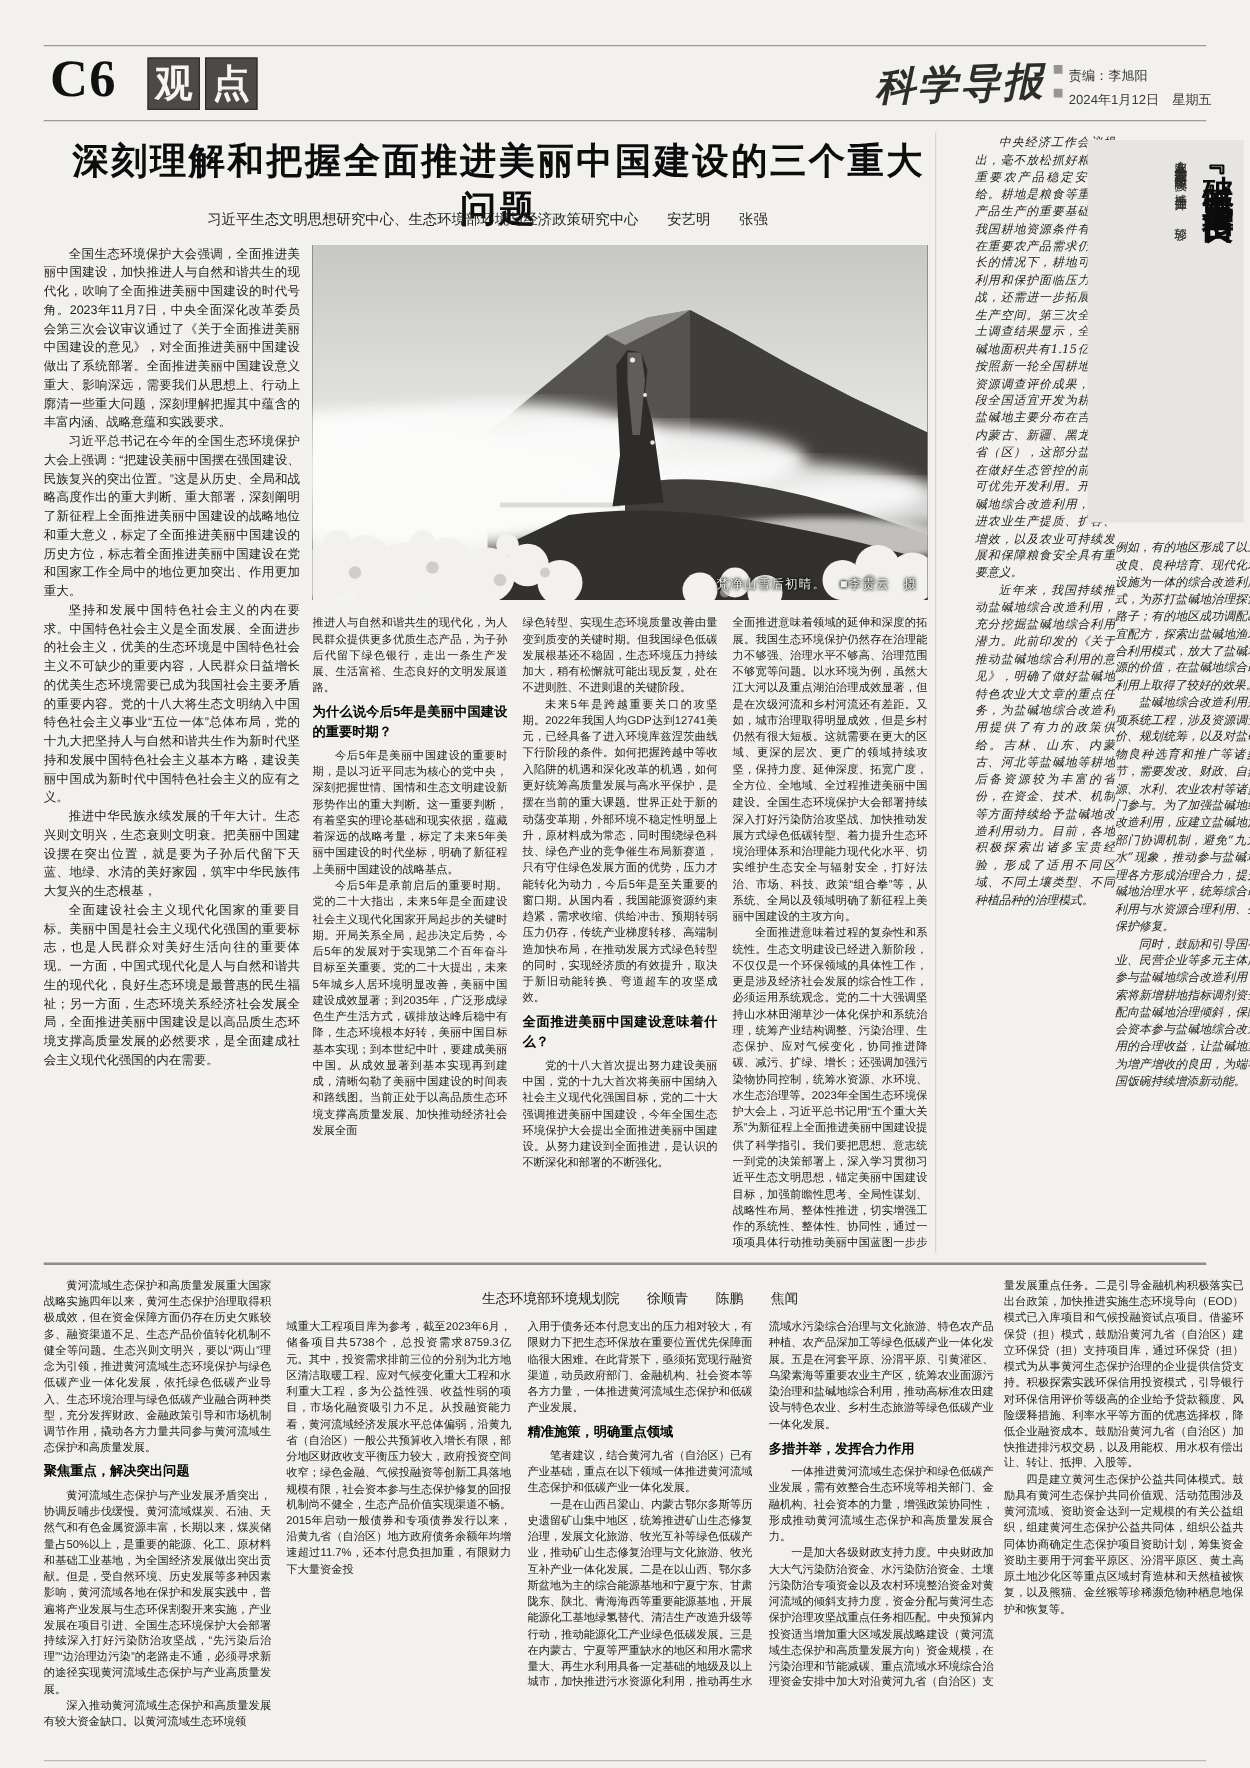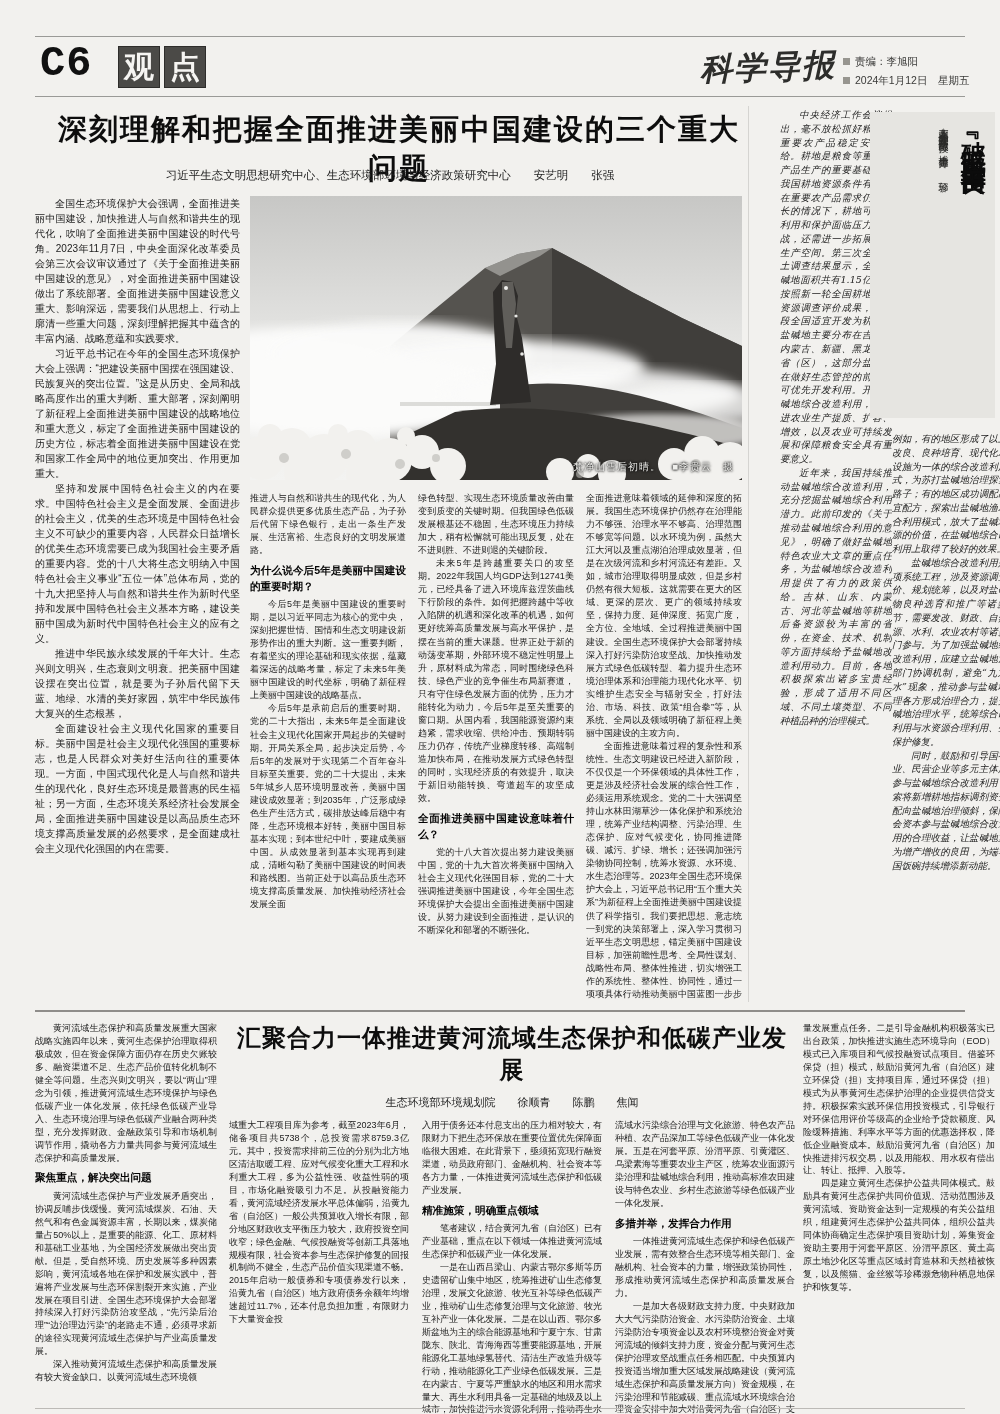--- a/index.html
+++ b/index.html
@@ -2,30 +2,30 @@
 <html><head>
 <meta charset="utf-8">
 <style>
   html,body{margin:0;padding:0;}
   body{width:1000px;height:1414px;position:relative;overflow:hidden;
        background:#f2f1ee;color:#1c1c1c;
        font-family:"Liberation Sans","DejaVu Sans",sans-serif;}
   .abs{position:absolute;}
   .rule{position:absolute;background:#9a9a97;height:1px;}
   
-  .pageno{left:40px;top:40px;font-family:Liberation Mono, monospace;
+  .pageno{left:40px;top:40px;font-family:Liberation Serif, serif;
           font-size:42px;font-weight:700;letter-spacing:1px;color:#111;}
   .secboxes{left:118px;top:46px;display:flex;gap:4px;}
   .secbox{width:40px;height:40px;background:#4b4a47;color:#f6f5f2;border:1px solid #2e2d2b;
           font-size:30px;font-weight:700;display:flex;align-items:center;justify-content:center;}
   .masthead{left:700px;top:46px;font-family:"DejaVu Serif","Liberation Serif",serif;
             font-style:italic;font-weight:700;font-size:32px;color:#2d2d2b;
             transform:rotate(-2deg);letter-spacing:2px;}
   .hinfo{left:843px;top:52px;font-size:10.5px;color:#3a3a38;line-height:1.8;}
-  .hinfo .row{display:flex;align-items:center;gap:5px;white-space:nowrap;}
+  .hinfo .row{display:flex;align-items:flex-start;gap:5px;white-space:nowrap;}
   .sq{width:7px;height:7px;background:#97958f;display:inline-block;flex:0 0 auto;}
   
   .headline{left:44px;top:110px;width:710px;text-align:center;font-size:29px;font-weight:800;
             letter-spacing:2px;color:#0d0d0d;line-height:1.35;}
   .byline{left:35px;top:168px;width:710px;text-align:center;font-size:11.5px;color:#222;}
   .col{position:absolute;overflow:hidden;text-align:justify;}
   .para{margin:0;text-indent:2em;}
   .para.cont{text-indent:0;}
   .subhead{font-weight:700;margin:6px 0 4px;font-size:1.18em;line-height:1.45;color:#050505;}
   .c-main{font-size:10px;line-height:1.5;}
@@ -197,21 +197,20 @@
   </div>
 
 <div class="b-rule"></div>
 <div id="b-col1" class="col c-bot">
     <p class="para">黄河流域生态保护和高质量发展重大国家战略实施四年以来，黄河生态保护治理取得积极成效，但在资金保障方面仍存在历史欠账较多、融资渠道不足、生态产品价值转化机制不健全等问题。生态兴则文明兴，要以“两山”理念为引领，推进黄河流域生态环境保护与绿色低碳产业一体化发展，依托绿色低碳产业导入、生态环境治理与绿色低碳产业融合两种类型，充分发挥财政、金融政策引导和市场机制调节作用，撬动各方力量共同参与黄河流域生态保护和高质量发展。</p>
     <div class="subhead">聚焦重点，解决突出问题</div>
     <p class="para">黄河流域生态保护与产业发展矛盾突出，协调反哺步伐缓慢。黄河流域煤炭、石油、天然气和有色金属资源丰富，长期以来，煤炭储量占50%以上，是重要的能源、化工、原材料和基础工业基地，为全国经济发展做出突出贡献。但是，受自然环境、历史发展等多种因素影响，黄河流域各地在保护和发展实践中，普遍将产业发展与生态环保割裂开来实施，产业发展在项目引进、全国生态环境保护大会部署持续深入打好污染防治攻坚战，“先污染后治理”“边治理边污染”的老路走不通，必须寻求新的途径实现黄河流域生态保护与产业高质量发展。</p>
     <p class="para">深入推动黄河流域生态保护和高质量发展有较大资金缺口。以黄河流域生态环境领</p>
   </div>
 <div id="b-mid">
-  <h2 class="b-headline" style="margin:0;">汇聚合力一体推进黄河流域生态保护和低碳产业发展</h2>
   <div class="b-byline">生态环境部环境规划院　　徐顺青　　陈鹏　　焦闻</div>
   <div class="b-cols">
     <div class="b-col c-bot">
         <p class="para cont">域重大工程项目库为参考，截至2023年6月，储备项目共5738个，总投资需求8759.3亿元。其中，投资需求排前三位的分别为北方地区清洁取暖工程、应对气候变化重大工程和水利重大工程，多为公益性强、收益性弱的项目，市场化融资吸引力不足。从投融资能力看，黄河流域经济发展水平总体偏弱，沿黄九省（自治区）一般公共预算收入增长有限，部分地区财政收支平衡压力较大，政府投资空间收窄；绿色金融、气候投融资等创新工具落地规模有限，社会资本参与生态保护修复的回报机制尚不健全，生态产品价值实现渠道不畅。2015年启动一般债券和专项债券发行以来，沿黄九省（自治区）地方政府债务余额年均增速超过11.7%，还本付息负担加重，有限财力下大量资金投</p>
       </div>
     <div class="b-col c-bot">
         <p class="para cont">入用于债务还本付息支出的压力相对较大，有限财力下把生态环保放在重要位置优先保障面临很大困难。在此背景下，亟须拓宽现行融资渠道，动员政府部门、金融机构、社会资本等各方力量，一体推进黄河流域生态保护和低碳产业发展。</p>
         <div class="subhead">精准施策，明确重点领域</div>
         <p class="para">笔者建议，结合黄河九省（自治区）已有产业基础，重点在以下领域一体推进黄河流域生态保护和低碳产业一体化发展。</p>
         <p class="para">一是在山西吕梁山、内蒙古鄂尔多斯等历史遗留矿山集中地区，统筹推进矿山生态修复治理，发展文化旅游、牧光互补等绿色低碳产业，推动矿山生态修复治理与文化旅游、牧光互补产业一体化发展。二是在以山西、鄂尔多斯盆地为主的综合能源基地和宁夏宁东、甘肃陇东、陕北、青海海西等重要能源基地，开展能源化工基地绿氢替代、清洁生产改造升级等行动，推动能源化工产业绿色低碳发展。三是在内蒙古、宁夏等严重缺水的地区和用水需求量大、再生水利用具备一定基础的地级及以上城市，加快推进污水资源化利用，推动再生水循环利用与文化旅游、特色优势产业等绿色低碳产业一体化发展。四是在渭河、汾河、涑水河等重要支流，加大流域腹地水污染综合治理力度，开展</p>

